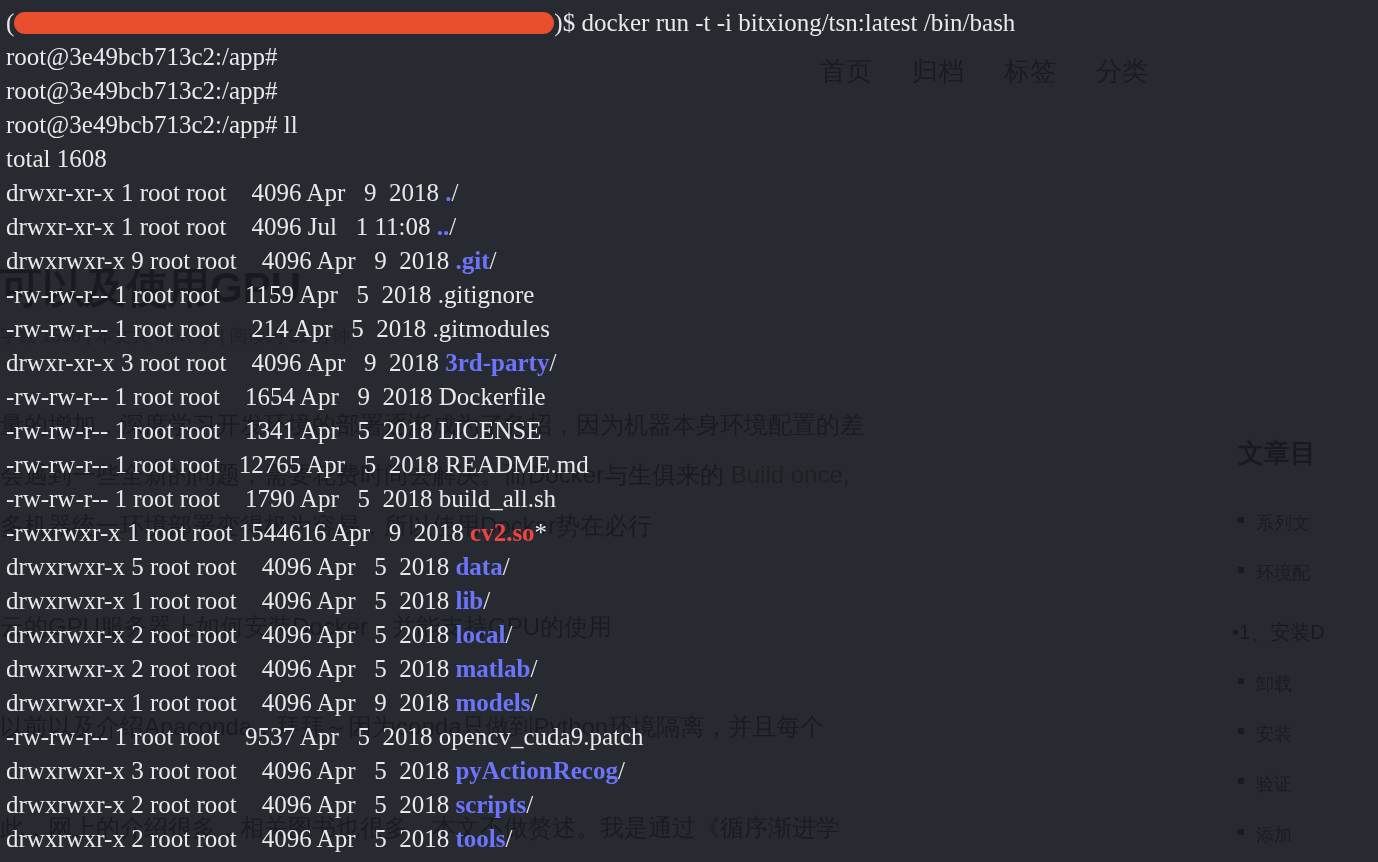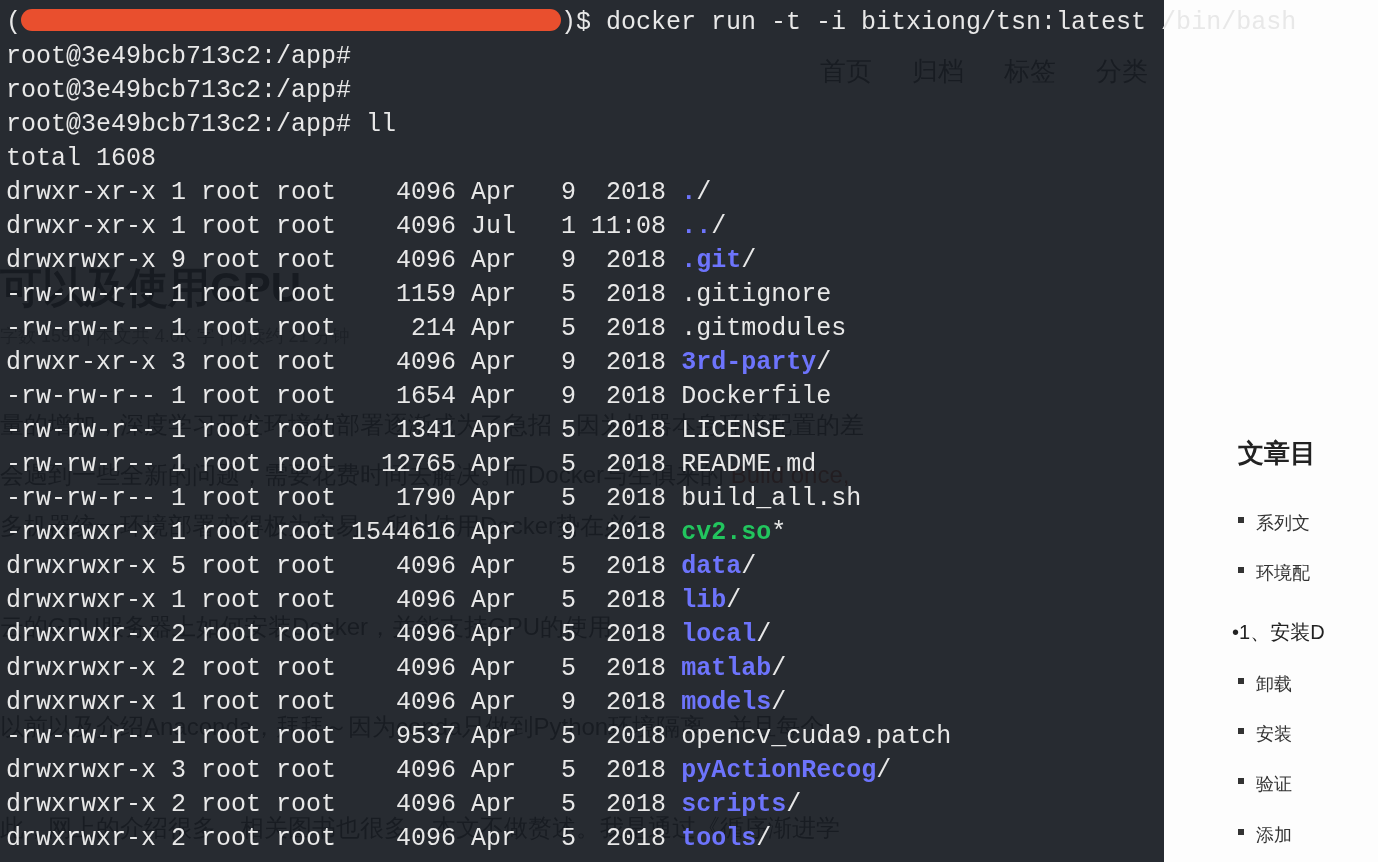--- a/index.html
+++ b/index.html
@@ -74,42 +74,42 @@
     width:6px; height:6px; background:#333;
   }
   .bg-sidebar .num-item::before { content:"•"; background:none; top:0; }
   .bg-sidebar .num-item { font-size:20px; }
 
   
   .terminal {
     position: absolute;
     top: 0;
     left: 0;
-    width: 1164px;
+    width: 1378px;
     height: 862px;
     background: rgba(23, 27, 33, 0.93);
     color: #e8e8e8;
     font-size: 25px;
     line-height: 34px;
     padding: 6px 6px 0 6px;
     white-space: pre;
-    font-family: Liberation Mono, monospace;
+    font-family: Liberation Serif, serif;
   }
 
   .prompt-redact {
     display: inline-block;
     vertical-align: middle;
     width: 540px;
     height: 22px;
     background: #e94f2e;
     border-radius: 11px;
     margin-top: -4px;
   }
   .fg-dir    { color:#6d74fc; font-weight:bold; }   
-  .fg-exec   { color:#22c55e; font-weight:bold; }
+  .fg-exec   { color:#ef4444; font-weight:bold; }
 
   .row { display:block; }
 </style>
 </head>
 <body>
 
 <div class="bg-page">
   <div class="bg-nav">
     <span>首页</span>
     <span>归档</span>

